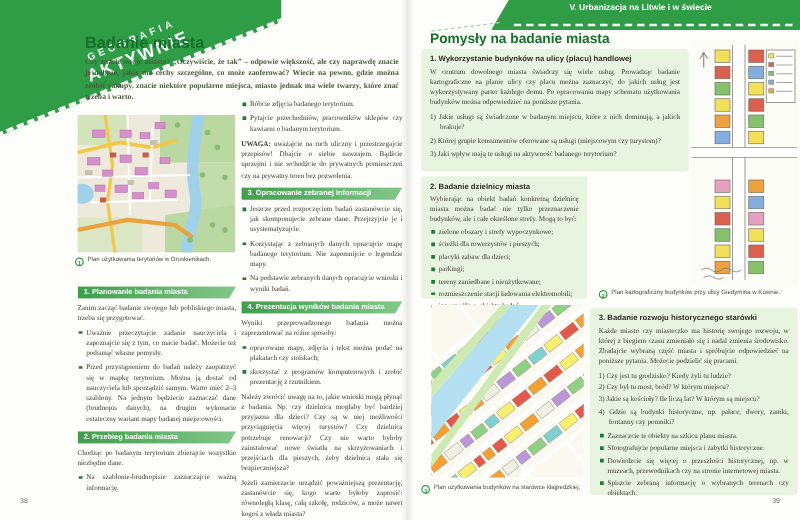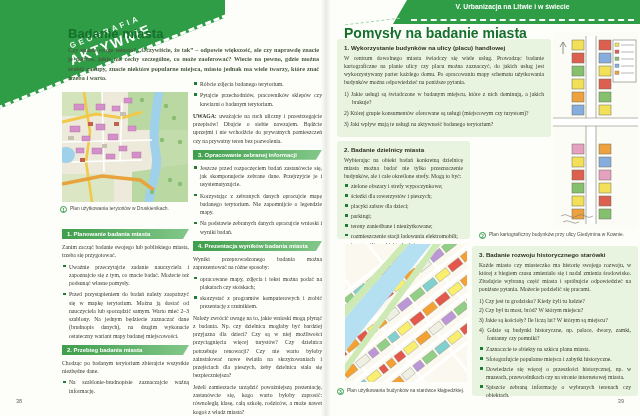--- a/index.html
+++ b/index.html
@@ -38,21 +38,21 @@
            clip-path:polygon(0 0,100% 0,calc(100% - 6px) 100%,0 100%);margin:5px 0 4px 0;}
   .col{position:absolute;}
   .cap{position:absolute;display:flex;gap:3px;align-items:flex-start;font-size:4.9px;line-height:1.25;color:#4c4c46;}
   .cap-num{flex:0 0 auto;width:7px;height:7px;border:1px solid #2f9c46;border-radius:50%;color:#2f9c46;
            font-size:4.6px;font-weight:700;line-height:7px;text-align:center;box-sizing:border-box;}
 
   
   .mint-box{position:absolute;background:#e9f4e0;border-radius:3px;padding:5px 7px;box-sizing:border-box;}
   .box-h{font-size:6.2px;font-weight:700;color:#2d2d22;margin:0 0 2.5px 0;}
   .qline{padding-left:8px;text-indent:-8px;}
-  .right-title{position:absolute;left:344px;top:25px;font-size:14px;font-weight:700;color:#15702c;}
+  .right-title{position:absolute;left:344px;top:25px;font-size:11px;font-weight:700;color:#15702c;}
 
   .pnum{position:absolute;bottom:12px;font-size:5.6px;color:#6a6a62;}
   .map-frame{position:absolute;}
   svg{display:block;}
 </style>
 </head>
 <body>
 
 <div class="spread">
   <div class="spine"></div>

